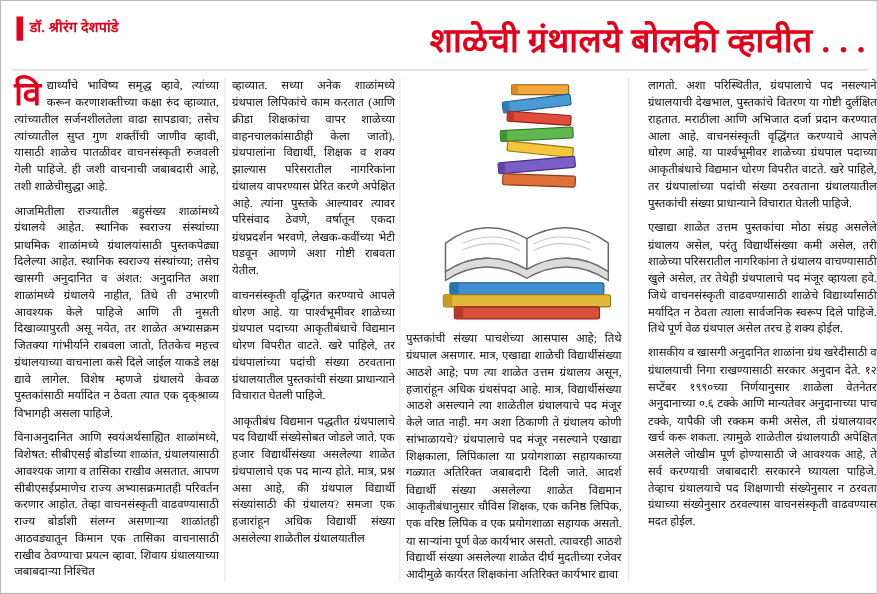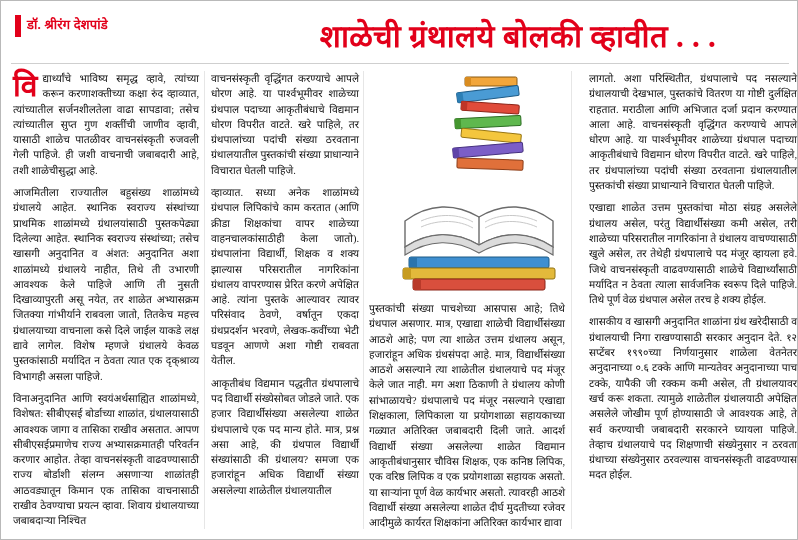--- a/index.html
+++ b/index.html
@@ -46,21 +46,21 @@
     letter-spacing: 0.2px;
     white-space: nowrap;
   }
 
   
   .headline {
     position: absolute;
     left: 248px;
     top: 18px;
     width: 538px;
-    text-align: center;
+    text-align: right;
     font-family: "Liberation Serif", serif;
     font-size: 31px;
     font-weight: bold;
     color: #e2001a;
     line-height: 1.15;
     letter-spacing: 0.3px;
     white-space: nowrap;
   }
 
   
@@ -143,22 +143,22 @@
 
   <div class="col col-1">
     <p>
       <span class="dropcap">वि</span><span>द्यार्थ्यांचे भाविष्य समृद्ध व्हावे, त्यांच्या करून करणाशक्तीच्या कक्षा रुंद व्हाव्यात, त्यांच्यातील सर्जनशीलतेला वाढा सापडावा; तसेच त्यांच्यातील सुप्त गुण शक्तींची जाणीव व्हावी, यासाठी शाळेच पातळीवर वाचनसंस्कृती रुजवली गेली पाहिजे. ही जशी वाचनाची जबाबदारी आहे, तशी शाळेचीसुद्धा आहे.</span>
     </p>
     <p>आजमितीला राज्यातील बहुसंख्य शाळांमध्ये ग्रंथालये आहेत. स्थानिक स्वराज्य संस्थांच्या प्राथमिक शाळांमध्ये ग्रंथालयांसाठी पुस्तकपेढ्या दिलेल्या आहेत. स्थानिक स्वराज्य संस्थांच्या; तसेच खासगी अनुदानित व अंशत: अनुदानित अशा शाळांमध्ये ग्रंथालये नाहीत, तिथे ती उभारणी आवश्यक केले पाहिजे आणि ती नुसती दिखाव्यापुरती असू नयेत, तर शाळेत अभ्यासक्रम जितक्या गांभीर्याने राबवला जातो, तितकेच महत्त्व ग्रंथालयाच्या वाचनाला कसे दिले जाईल याकडे लक्ष द्यावे लागेल. विशेष म्हणजे ग्रंथालये केवळ पुस्तकांसाठी मर्यादित न ठेवता त्यात एक दृक्‌श्राव्य विभागही असला पाहिजे.</p>
     <p>विनाअनुदानित आणि स्वयंअर्थसाह्यित शाळांमध्ये, विशेषत: सीबीएसई बोर्डाच्या शाळांत, ग्रंथालयासाठी आवश्यक जागा व तासिका राखीव असतात. आपण सीबीएसईप्रमाणेच राज्य अभ्यासक्रमातही परिवर्तन करणार आहोत. तेव्हा वाचनसंस्कृती वाढवण्यासाठी राज्य बोर्डाशी संलग्न असणाऱ्या शाळांतही आठवड्यातून किमान एक तासिका वाचनासाठी राखीव ठेवण्याचा प्रयत्न व्हावा. शिवाय ग्रंथालयाच्या जबाबदाऱ्या निश्चित</p>
   </div>
 
   <div class="col col-2">
+    <p>व्हाव्यात. सध्या अनेक शाळांमध्ये ग्रंथपाल लिपिकांचे काम करतात (आणि क्रीडा शिक्षकांचा वापर शाळेच्या वाहनचालकांसाठीही केला जातो). ग्रंथपालांना विद्यार्थी, शिक्षक व शक्य झाल्यास परिसरातील नागरिकांना ग्रंथालय वापरण्यास प्रेरित करणे अपेक्षित आहे. त्यांना पुस्तके आल्यावर त्यावर परिसंवाद ठेवणे, वर्षातून एकदा ग्रंथप्रदर्शन भरवणे, लेखक-कवींच्या भेटी घडवून आणणे अशा गोष्टी राबवता येतील.</p>
     <p>वाचनसंस्कृती वृद्धिंगत करण्याचे आपले धोरण आहे. या पार्श्वभूमीवर शाळेच्या ग्रंथपाल पदाच्या आकृतीबंधाचे विद्यमान धोरण विपरीत वाटते. खरे पाहिले, तर ग्रंथपालांच्या पदांची संख्या ठरवताना ग्रंथालयातील पुस्तकांची संख्या प्राधान्याने विचारात घेतली पाहिजे.</p>
-    <p>व्हाव्यात. सध्या अनेक शाळांमध्ये ग्रंथपाल लिपिकांचे काम करतात (आणि क्रीडा शिक्षकांचा वापर शाळेच्या वाहनचालकांसाठीही केला जातो). ग्रंथपालांना विद्यार्थी, शिक्षक व शक्य झाल्यास परिसरातील नागरिकांना ग्रंथालय वापरण्यास प्रेरित करणे अपेक्षित आहे. त्यांना पुस्तके आल्यावर त्यावर परिसंवाद ठेवणे, वर्षातून एकदा ग्रंथप्रदर्शन भरवणे, लेखक-कवींच्या भेटी घडवून आणणे अशा गोष्टी राबवता येतील.</p>
     <p>आकृतीबंध विद्यमान पद्धतीत ग्रंथपालाचे पद विद्यार्थी संख्येसोबत जोडले जाते. एक हजार विद्यार्थीसंख्या असलेल्या शाळेत ग्रंथपालाचे एक पद मान्य होते. मात्र, प्रश्न असा आहे, की ग्रंथपाल विद्यार्थी संख्यांसाठी की ग्रंथालय? समजा एक हजारांहून अधिक विद्यार्थी संख्या असलेल्या शाळेतील ग्रंथालयातील</p>
   </div>
 
   <div class="figure">
     <svg width="200" height="222" viewBox="0 0 200 222" xmlns="http://www.w3.org/2000/svg">
 
       <g>
         <rect x="96" y="6" width="52" height="9" rx="1.5" fill="#f2a63b" stroke="#8a5a13" stroke-width="1"></rect>
         <rect x="96" y="6" width="6" height="9" fill="#d98c20"></rect>
       </g>

